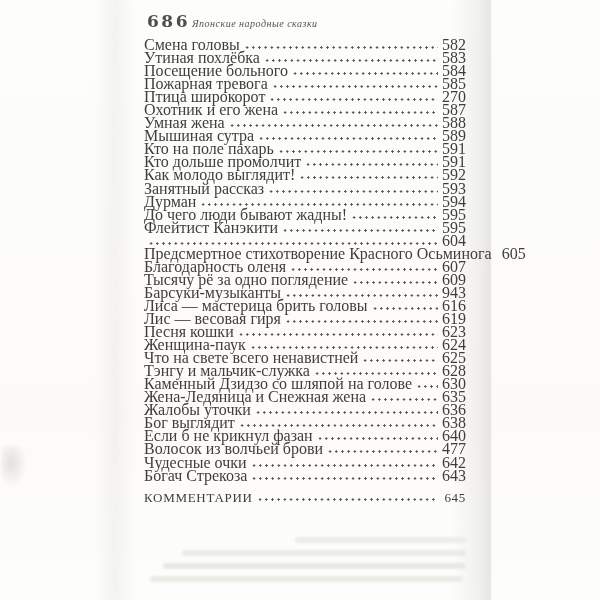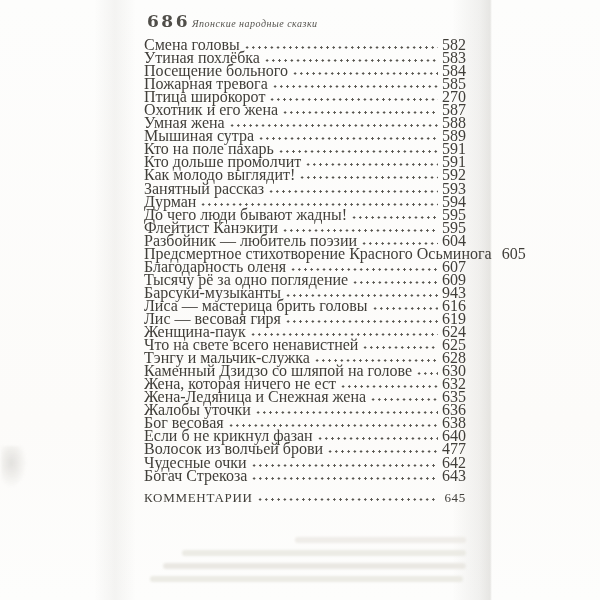--- a/index.html
+++ b/index.html
@@ -180,21 +180,20 @@
     <span class="n">595</span>
   </div>
 
   <div class="entry">
     <span class="t">Флейтист Канэкити</span>
     <span class="dots"></span>
     <span class="n">595</span>
   </div>
 
   <div class="entry">
-    <span class="t">Разбойник — любитель поэзии</span>
     <span class="dots"></span>
     <span class="n">604</span>
   </div>
 
   <div class="entry">
     <span class="t">Предсмертное стихотворение Красного Осьминога</span>
     <span class="dots"></span>
     <span class="n">605</span>
   </div>
 
@@ -222,20 +221,25 @@
     <span class="dots"></span>
     <span class="n">616</span>
   </div>
 
   <div class="entry">
     <span class="t">Лис — весовая гиря</span>
     <span class="dots"></span>
     <span class="n">619</span>
   </div>
 
+  <div class="entry">
+    <span class="t">Песня кошки</span>
+    <span class="dots"></span>
+    <span class="n">623</span>
+  </div>
 
   <div class="entry">
     <span class="t">Женщина-паук</span>
     <span class="dots"></span>
     <span class="n">624</span>
   </div>
 
   <div class="entry">
     <span class="t">Что на свете всего ненавистней</span>
     <span class="dots"></span>
@@ -247,40 +251,35 @@
     <span class="dots"></span>
     <span class="n">628</span>
   </div>
 
   <div class="entry">
     <span class="t">Каменный Дзидзо со шляпой на голове</span>
     <span class="dots"></span>
     <span class="n">630</span>
   </div>
 
-  <div class="entry">
-    <span class="t">Жена, которая ничего не ест</span>
-    <span class="dots"></span>
-    <span class="n">632</span>
-  </div>
 
   <div class="entry">
     <span class="t">Жена-Ледяница и Снежная жена</span>
     <span class="dots"></span>
     <span class="n">635</span>
   </div>
 
   <div class="entry">
     <span class="t">Жалобы уточки</span>
     <span class="dots"></span>
     <span class="n">636</span>
   </div>
 
   <div class="entry">
-    <span class="t">Бог весовая</span>
+    <span class="t">Бог выглядит</span>
     <span class="dots"></span>
     <span class="n">638</span>
   </div>
 
   <div class="entry">
     <span class="t">Если б не крикнул фазан</span>
     <span class="dots"></span>
     <span class="n">640</span>
   </div>
 

